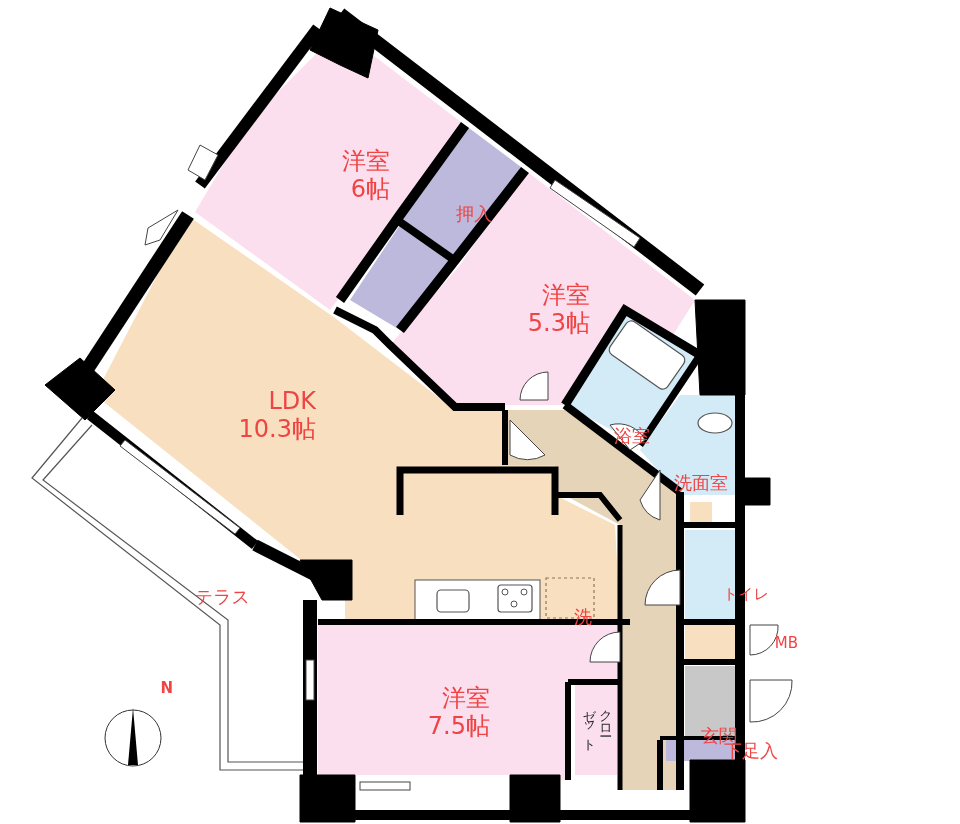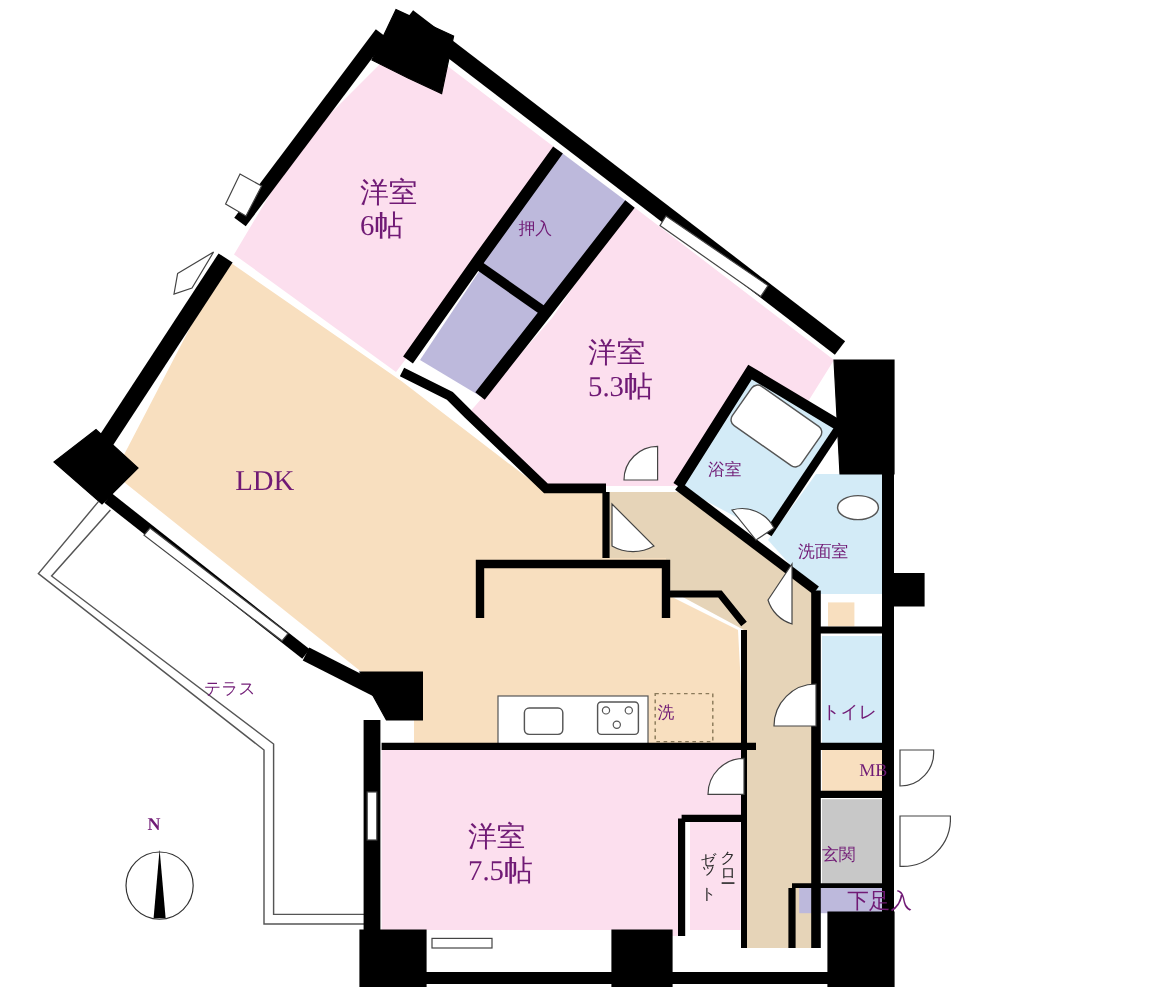--- a/index.html
+++ b/index.html
@@ -1,21 +1,21 @@
 <!DOCTYPE html>
 <html><head>
 <meta charset="utf-8">
 <style>
   html, body { margin:0; padding:0; background:#ffffff; }
   body { width:960px; height:824px; overflow:hidden; position:relative; font-family:"DejaVu Sans", "Liberation Sans", sans-serif; }
   #plan { position:absolute; left:0; top:0; width:960px; height:824px; }
-  .lbl { position:absolute; color:#701a75; text-align:left; line-height:1.15; white-space:nowrap;font-family:Liberation Serif, serif; }
+  .lbl { position:absolute; color:#ef4444; text-align:right; line-height:1.15; white-space:nowrap; }
   .big { font-size:24px; }
-  .mid { font-size:14px; }
-  .sm  { font-size:15px; }
+  .mid { font-size:18px;margin-top:20px; }
+  .sm  { font-size:15px;padding-left:30px; }
   .xs  { font-size:18px;margin-left:40px; }
   .vert { writing-mode:vertical-rl; font-size:13px; line-height:1.1; }
 </style>
 </head>
 <body>
 
 <svg id="plan" viewBox="0 0 960 824" xmlns="http://www.w3.org/2000/svg">
 
   <g fill="none" stroke="#555" stroke-width="1.2">
     <polyline points="82,418 32,478 220,625 220,770 305,770"></polyline>
@@ -139,29 +139,30 @@
 </div>
 <div class="lbl mid" style="left:432px;top:184px;width:60px;">押入</div>
 
 <div class="lbl big" style="left:490px;top:282px;width:100px;">
   <div>洋室</div>
   <div>5.3帖</div>
 </div>
 
 <div class="lbl big" style="left:196px;top:388px;width:120px;">
   <div>LDK</div>
+  <div>10.3帖</div>
 </div>
 
 <div class="lbl big" style="left:390px;top:685px;width:100px;">
   <div>洋室</div>
   <div>7.5帖</div>
 </div>
 
-<div class="lbl mid" style="left:590px;top:385px;width:60px;">浴室</div>
-<div class="lbl mid" style="left:665px;top:453px;width:80px;">洗面室</div>
+<div class="lbl mid" style="left:590px;top:406px;width:60px;">浴室</div>
+<div class="lbl mid" style="left:648px;top:453px;width:80px;">洗面室</div>
 <div class="lbl sm" style="left:685px;top:586px;width:54px;">トイレ</div>
 <div class="lbl sm" style="left:716px;top:635px;width:52px;">MB</div>
 <div class="lbl mid" style="left:685px;top:706px;width:52px;">玄関</div>
 <div class="lbl xs" style="left:666px;top:741px;width:72px;">下足入</div>
 <div class="lbl mid" style="left:548px;top:587px;width:44px;">洗</div>
 <div class="lbl mid" style="left:170px;top:567px;width:80px;">テラス</div>
 
 <div style="position:absolute;left:578px;top:700px;width:38px;height:70px;display:flex;flex-direction:row-reverse;justify-content:center;gap:2px;color:#2b2b2b;">
   <span class="vert">クロー</span>
   <span class="vert">ゼット</span>

